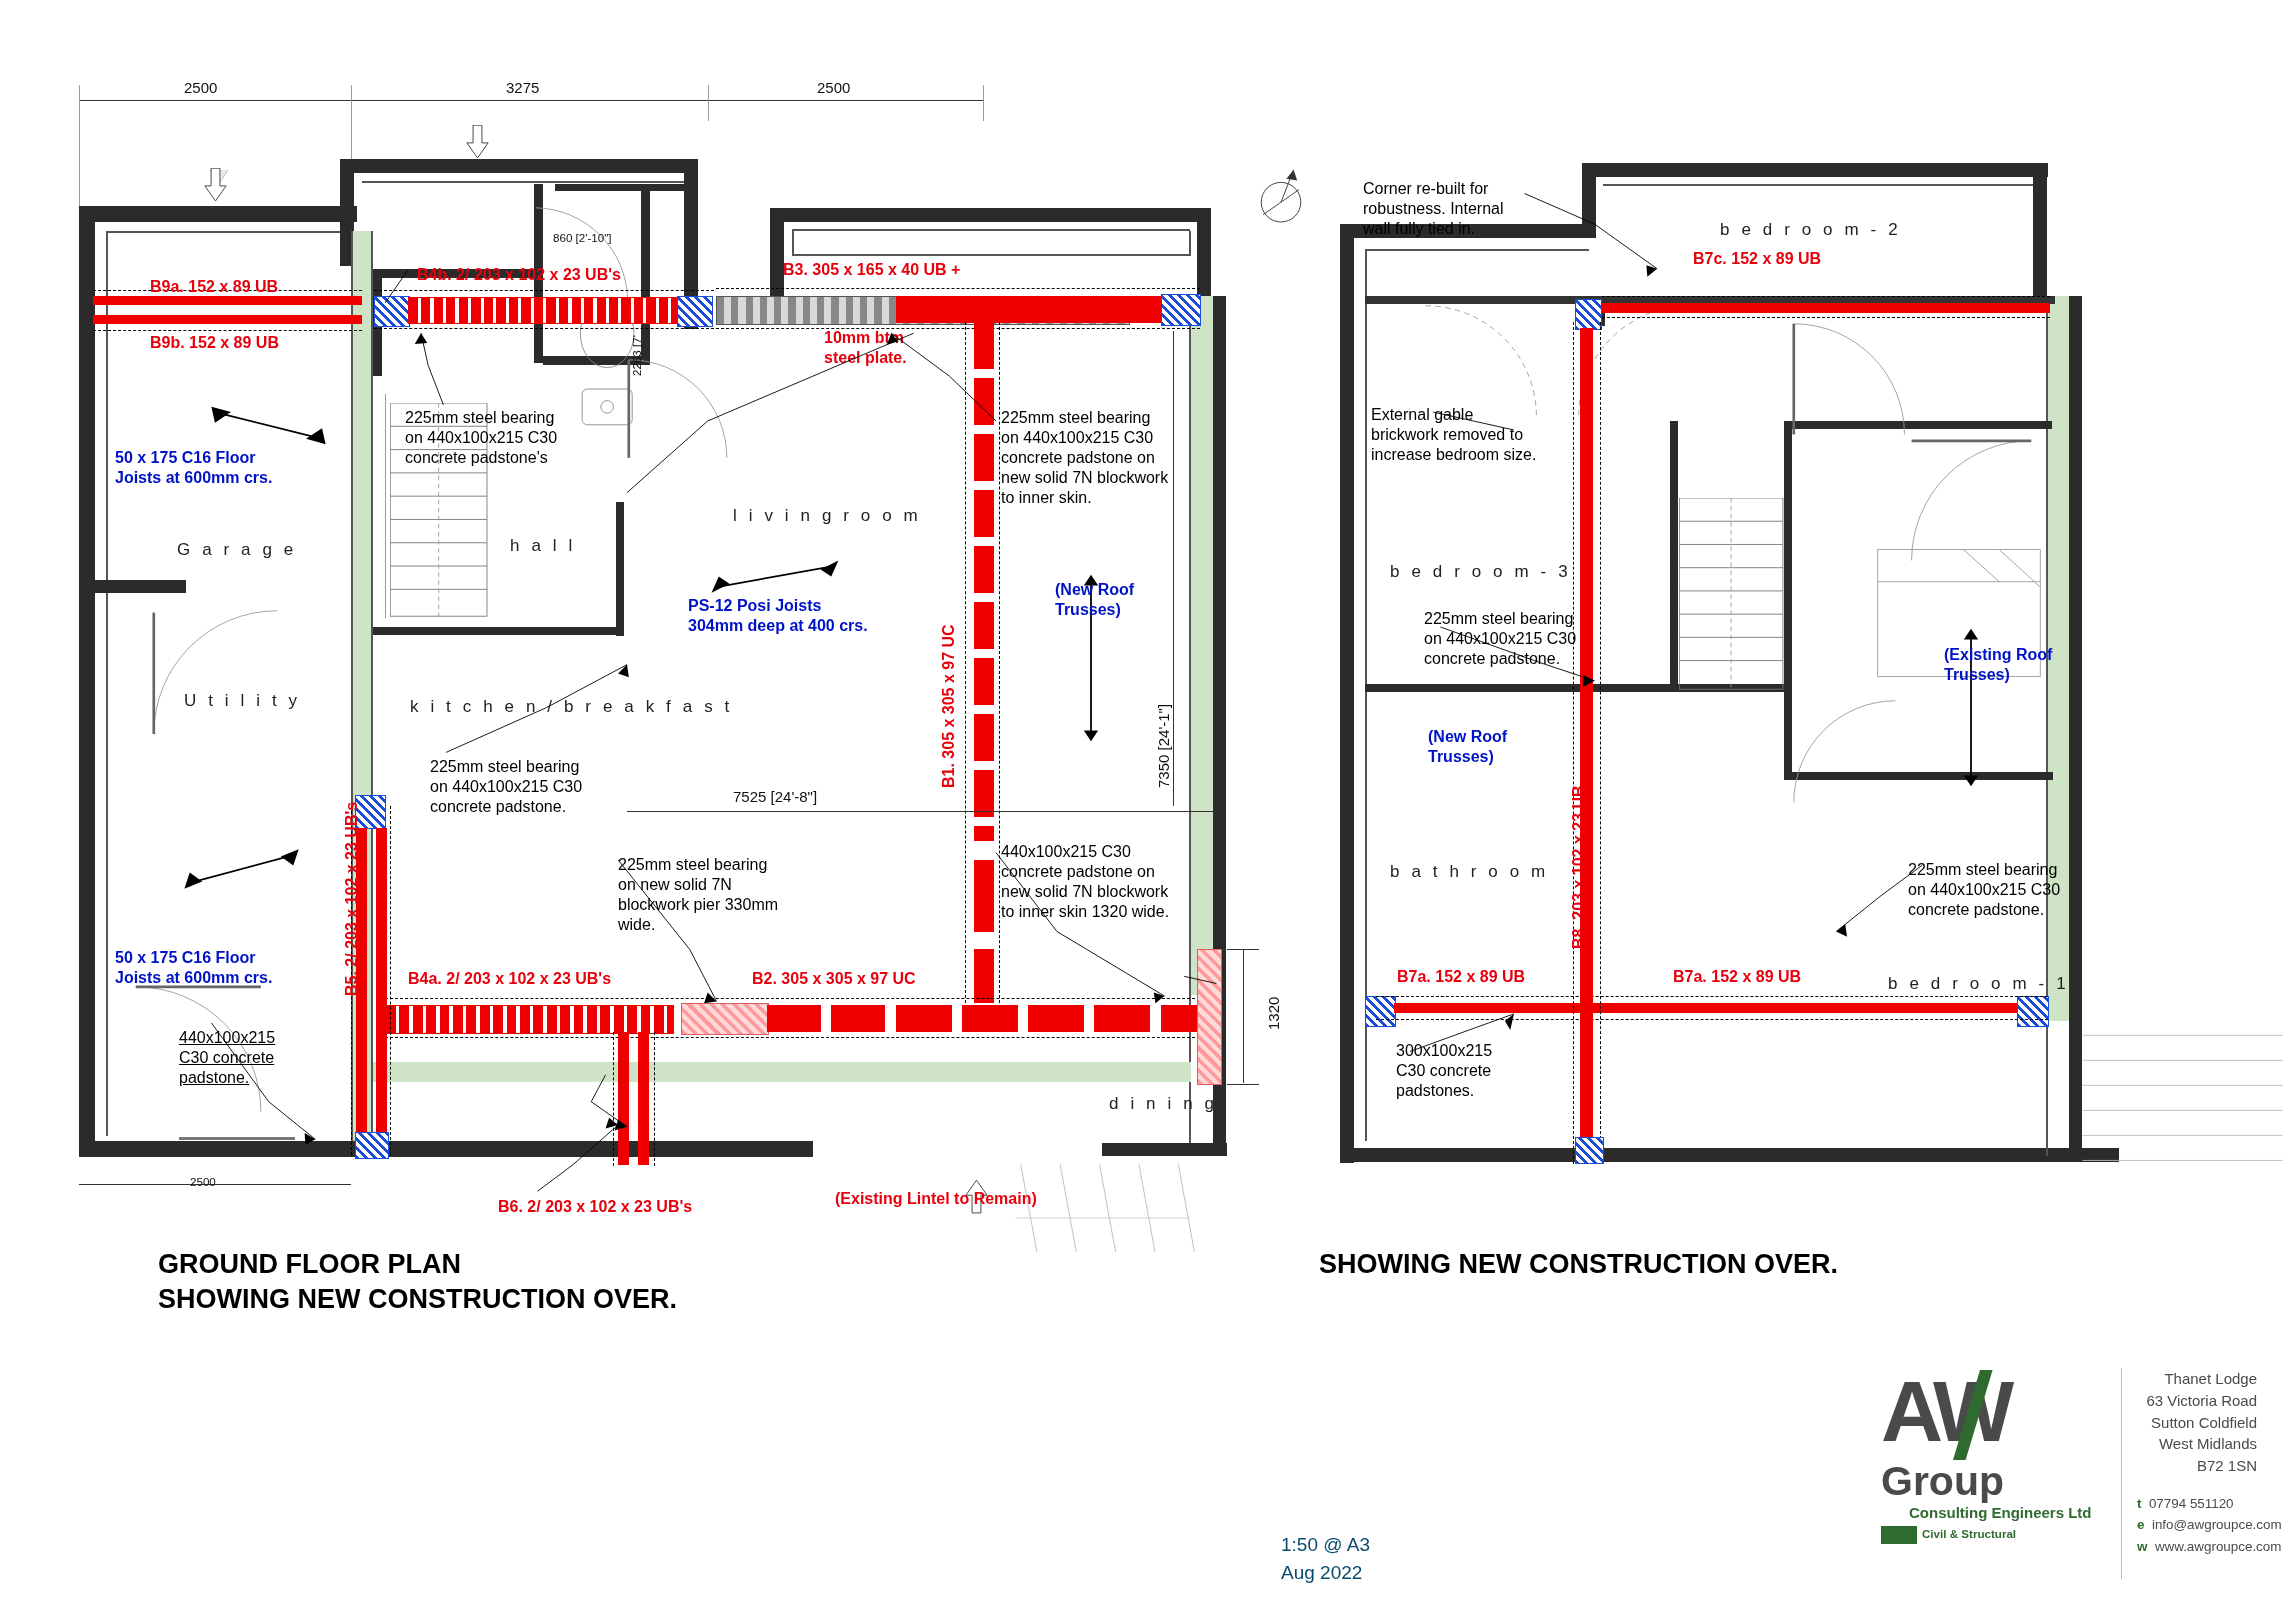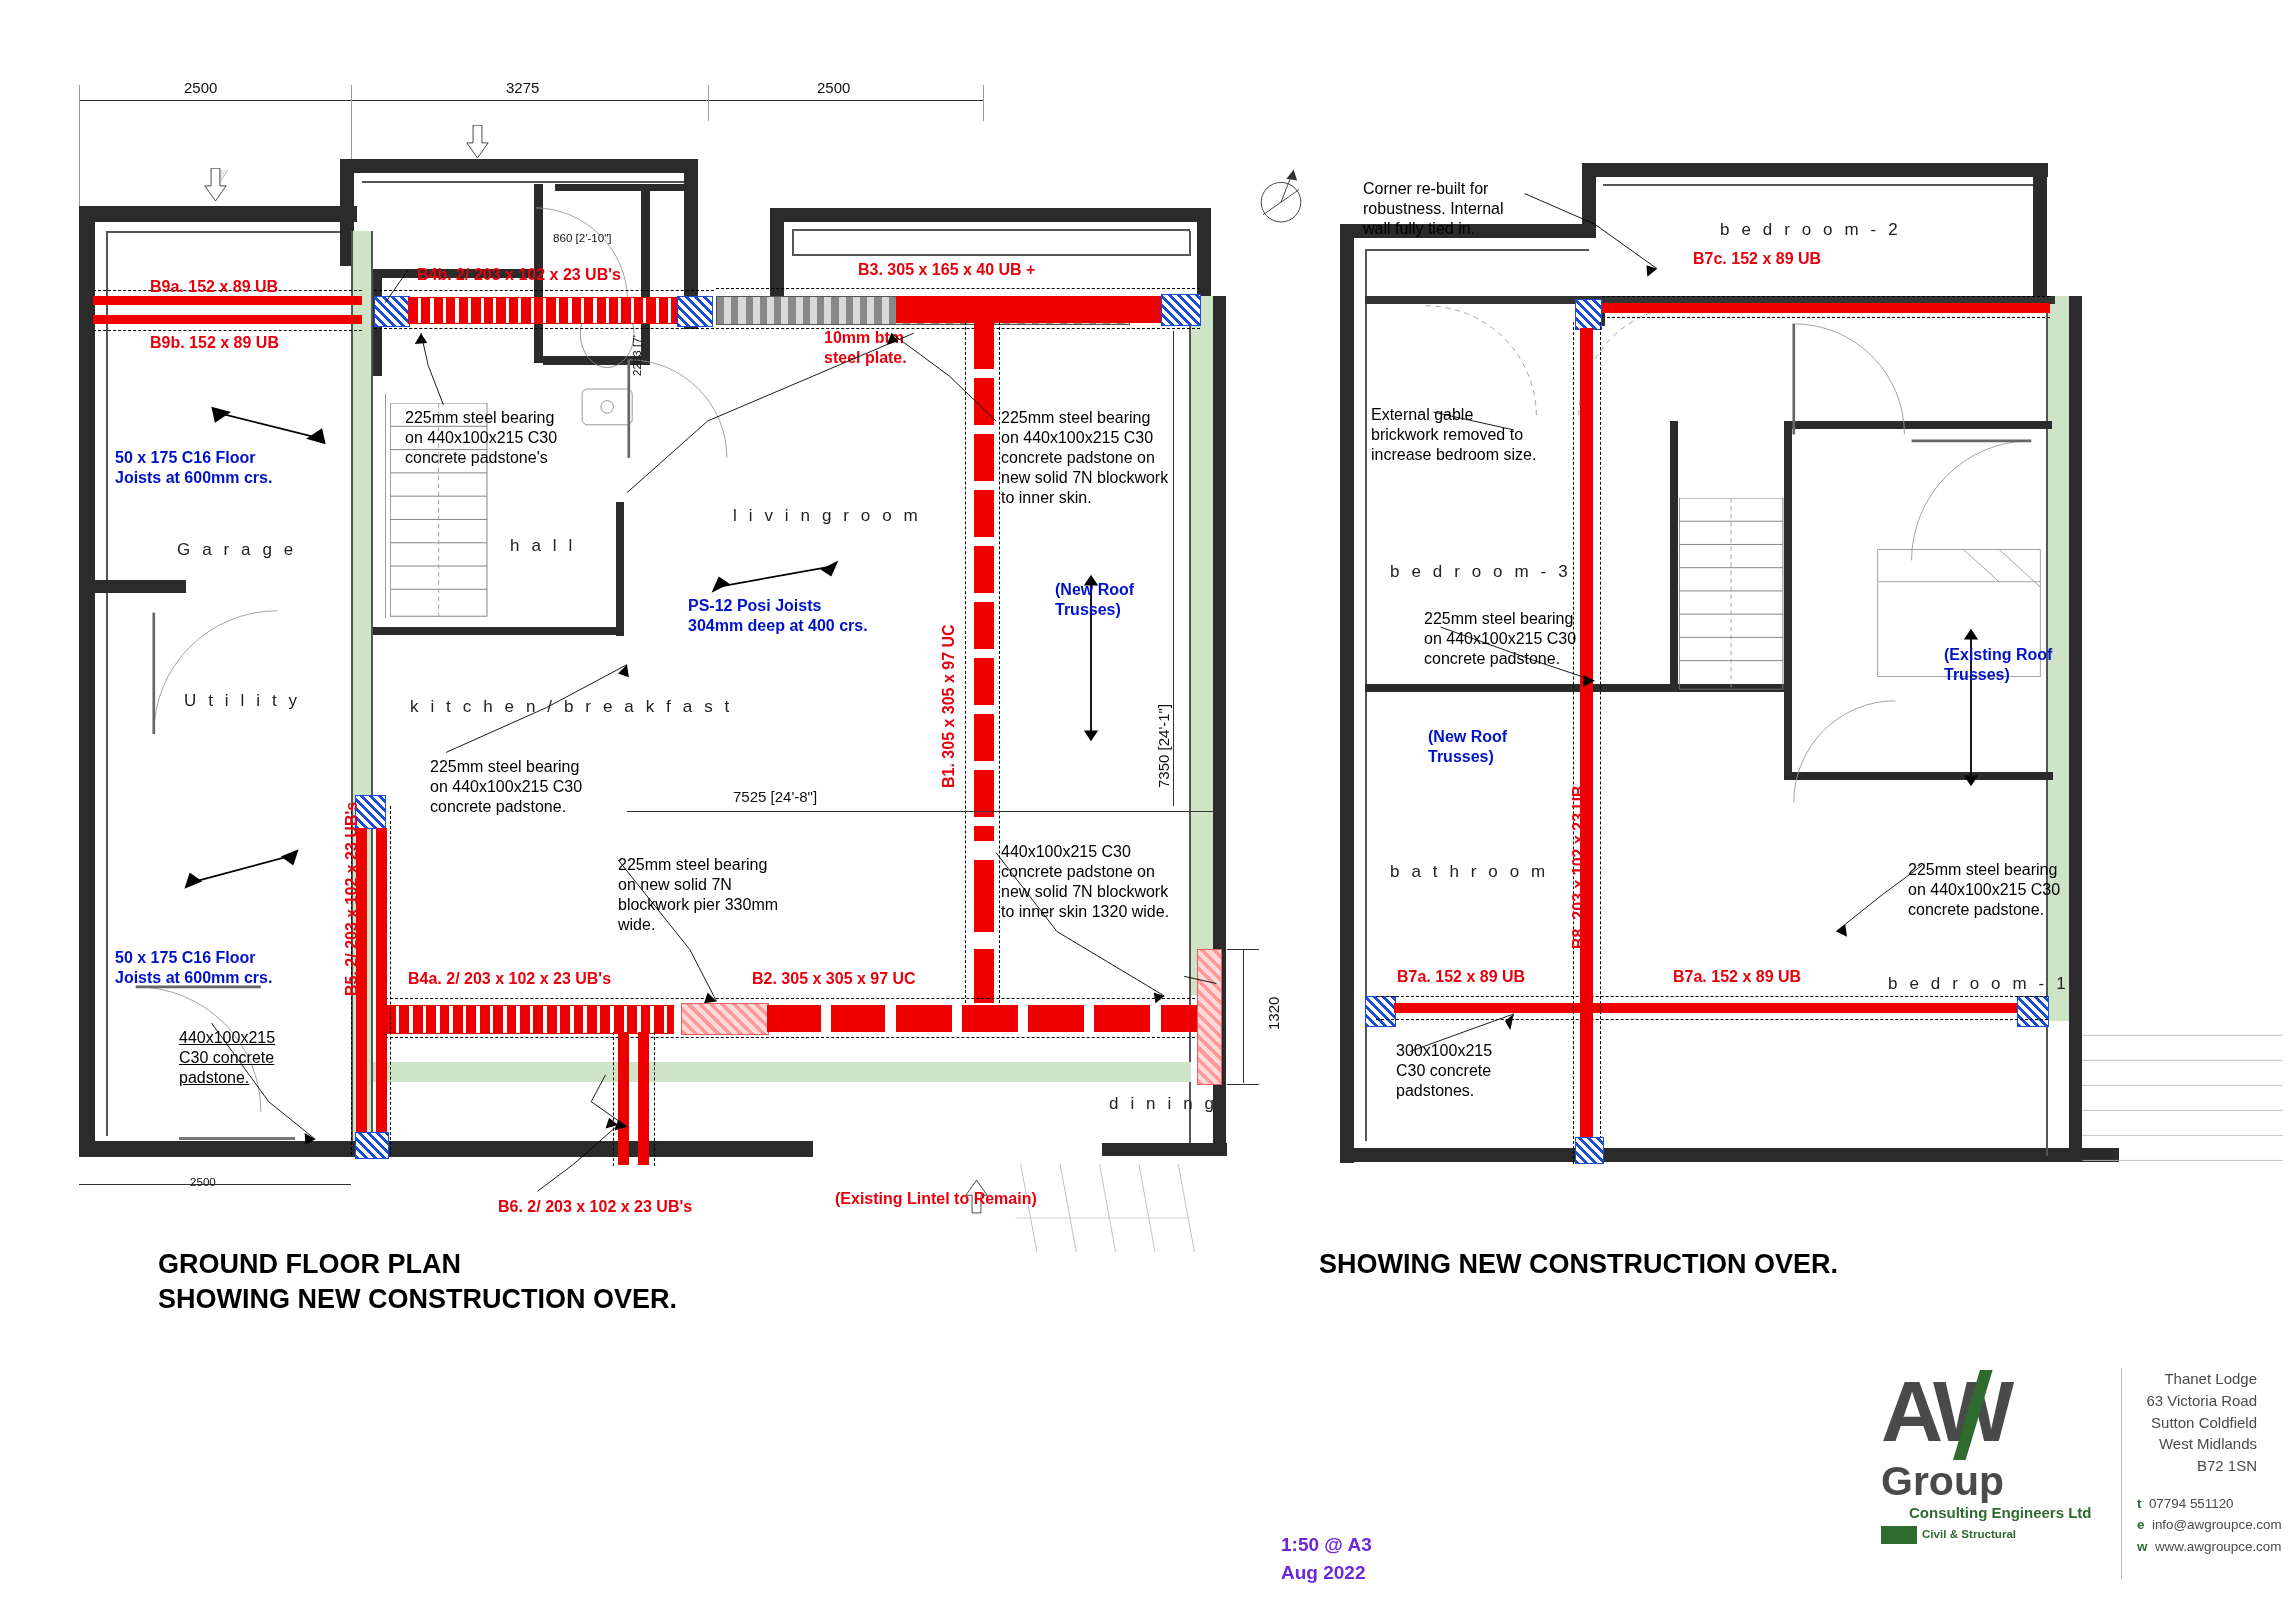--- a/index.html
+++ b/index.html
@@ -8,21 +8,21 @@
   .abs{position:absolute;}
 
   
   .note{font-size:16px;color:#000;line-height:1.25;white-space:pre-line;}
   .red{color:#e8000d;font-weight:bold;}
   .blue{color:#0012c8;font-weight:bold;}
   .dim{font-size:15px;color:#111;}
   .dim-small{font-size:11.6px;color:#111;}
   .roomlbl{font-size:17px;color:#222;letter-spacing:3.6px;}
   .title{font-size:27px;font-weight:bold;color:#000;line-height:1.3;}
-  .scale{font-size:19px;font-weight:bold;color:#6d28d9;line-height:1.45;}
+  .scale{font-size:19px;font-weight:normal;color:#0c4a6e;line-height:1.45;}
 
   
   .wall{position:absolute;background:#2b2b2b;}
   .wallthin{position:absolute;background:#555;}
   .greenband{position:absolute;background:#cfe3c6;}
   .steelV{position:absolute;width:11.6px;background:
      repeating-linear-gradient(180deg,#ee0000 0 23px,#ee0000 23px,transparent 23px 30px,#ee0000 30px 41px);}
   .solidred{position:absolute;background:#ee0000;}
   .dashblack{position:absolute;border-top:1.8px dashed #000;}
   .dashblackV{position:absolute;border-left:1.8px dashed #000;}
@@ -275,21 +275,21 @@
     <div class="vdimline" style="left:1243px;top:949px;height:134px;"></div>
     <div class="dimline" style="left:1227px;top:949px;width:32px;"></div>
     <div class="dimline" style="left:1227px;top:1084px;width:32px;"></div>
 
     <div class="dimline" style="left:79px;top:1184px;width:272px;"></div>
     <div class="abs dim-small" style="left:190px;top:1175px;">2500</div>
 
     <div class="abs note red" style="left:150px;top:265px;margin-top:12px;">B9a. 152 x 89 UB</div>
     <div class="abs note red" style="left:150px;top:333px;">B9b. 152 x 89 UB</div>
     <div class="abs note red" style="left:417px;top:265px;">B4b. 2/ 203 x 102 x 23 UB's</div>
-    <div class="abs note red" style="left:858px;top:260px;">B3. 305 x 165 x 40 UB +</div>
+    <div class="abs note red" style="left:783px;top:260px;">B3. 305 x 165 x 40 UB +</div>
     <div class="abs note red" style="left:824px;top:328px;">10mm btm
 steel plate.</div>
     <div class="abs note red rot90" style="left:939px;top:788px;">B1. 305 x 305 x 97 UC</div>
     <div class="abs note red" style="left:408px;top:969px;">B4a. 2/ 203 x 102 x 23 UB's</div>
     <div class="abs note red" style="left:752px;top:969px;">B2. 305 x 305 x 97 UC</div>
     <div class="abs note red rot90" style="left:342px;top:996px;">B5. 2/ 203 x 102 x 23 UB's</div>
     <div class="abs note red" style="left:498px;top:1197px;">B6. 2/ 203 x 102 x 23 UB's</div>
     <div class="abs note red" style="left:835px;top:1189px;">(Existing Lintel to Remain)</div>
 
     <div class="abs note blue" style="left:115px;top:448px;">50 x 175 C16 Floor

